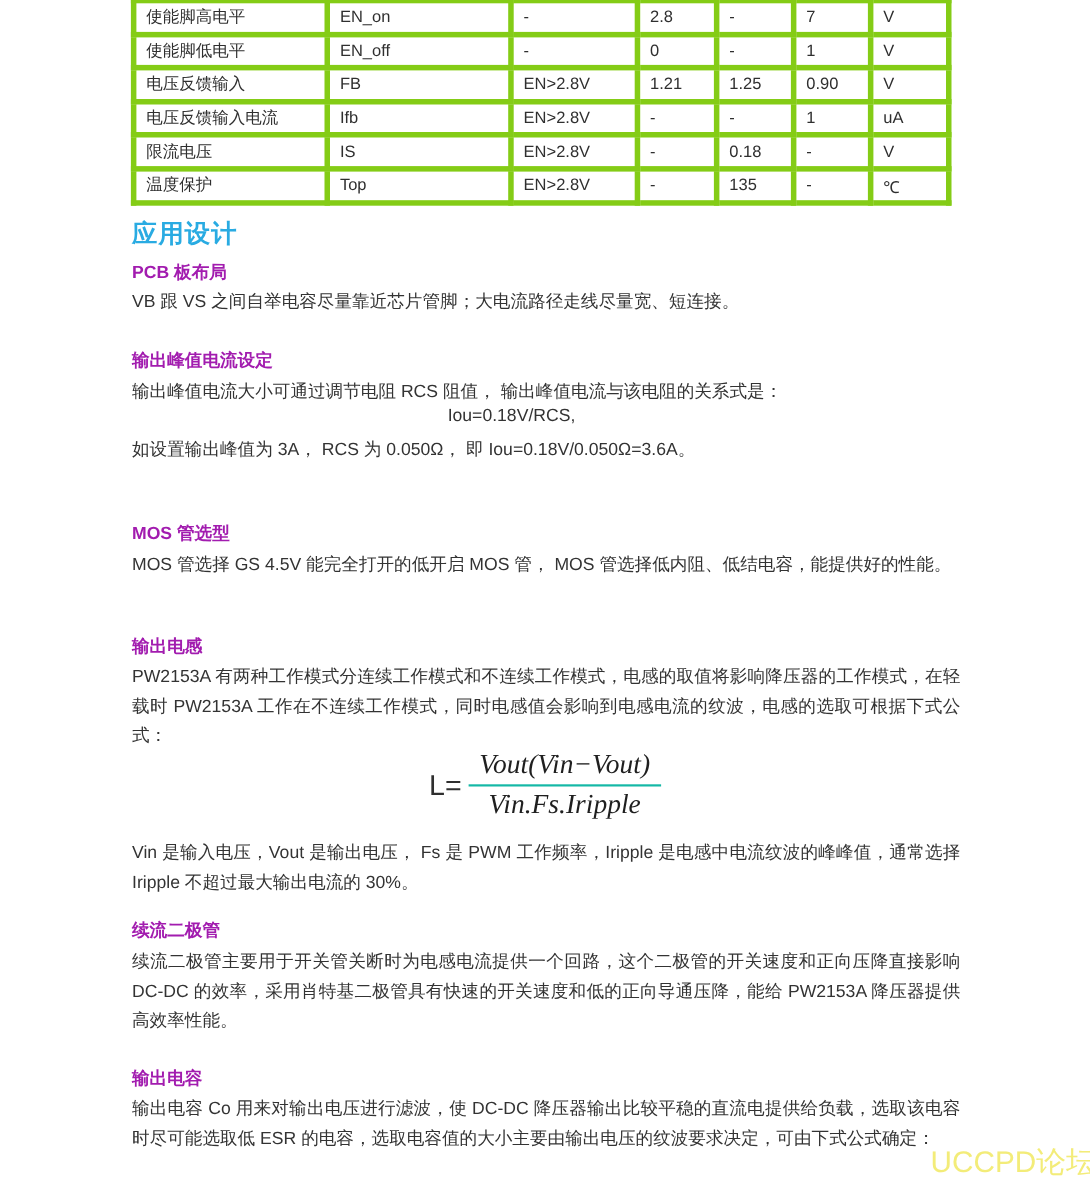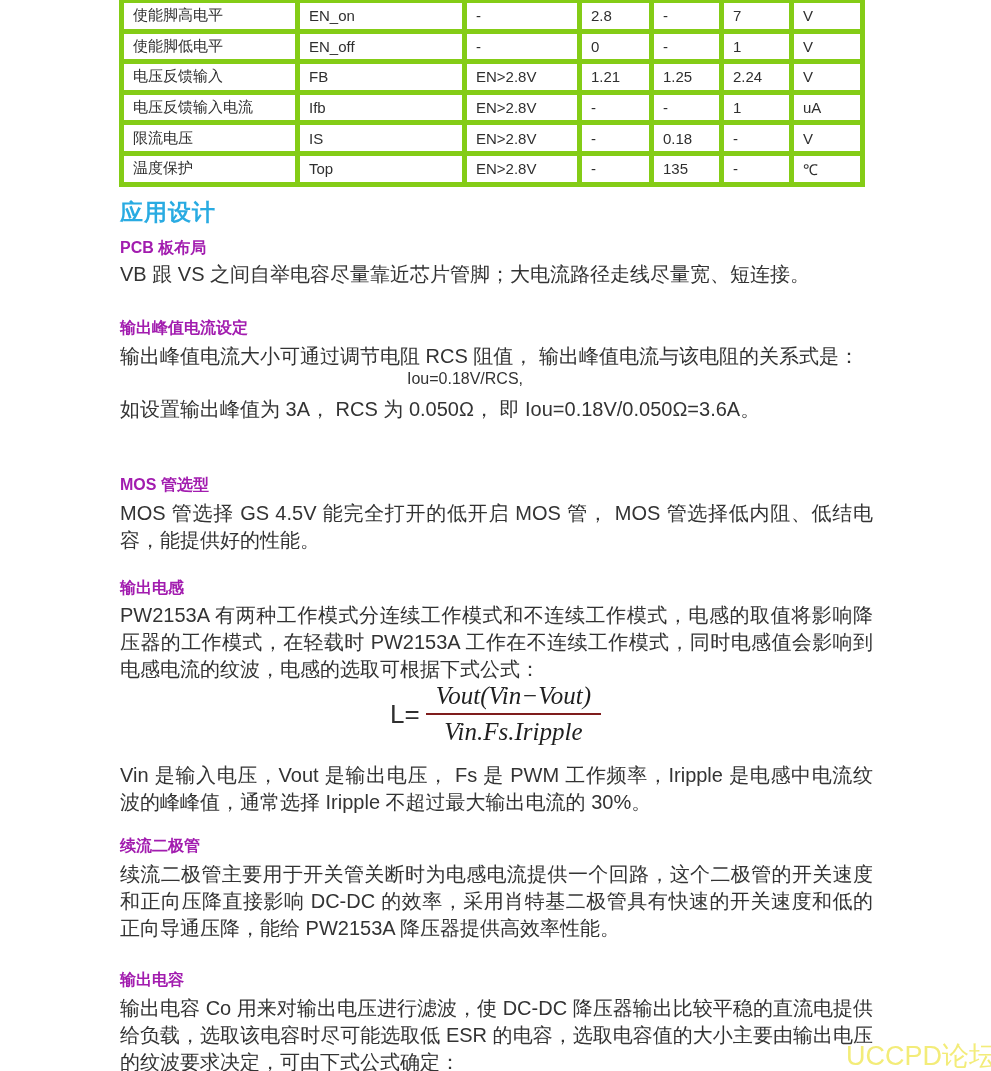--- a/index.html
+++ b/index.html
@@ -32,21 +32,21 @@
 
   
   .abs { position: absolute; left: 120px; width: 753px; }
   .h1 {
     font-size: 23px; font-weight: bold;
     color: #29ABE2;
     letter-spacing: 1px;
   }
   .h3 { font-size: 16px; font-weight: bold; color: #a21caf; }
   .para {
-    font-size: 20px; line-height: 27px;
+    font-size: 16px; line-height: 27px;
     color: #333333;
     text-align: justify;
   }
   .center-eq {
     position: absolute; left: 120px; width: 690px;
     font-size: 16px; color: #333333;
     text-align: center;
   }
 
   
@@ -59,21 +59,21 @@
     margin-right: 6px;
     font-family: "Liberation Sans", sans-serif;
   }
   .fraction {
     display: inline-block; text-align: center;
     font-family: "Liberation Serif", serif;
     font-style: italic; font-size: 25px; color: #1f1f1f;
   }
   .fraction .num {
     display: block; padding: 0 10px 3px;
-    border-bottom: 2px solid #7f1d1d;
+    border-bottom: 2px solid #14b8a6;
   }
   .fraction .den { display: block; padding-top: 3px; text-align: center; }
 
   
   .watermark {
     position: absolute; left: 846px; top: 1038px;
     font-size: 27px;
     color: #F3EC79;
     white-space: nowrap;
   }
@@ -111,21 +111,21 @@
         <td>-</td>
         <td>1</td>
         <td>V</td>
       </tr>
       <tr>
         <td>电压反馈输入</td>
         <td>FB</td>
         <td>EN&gt;2.8V</td>
         <td>1.21</td>
         <td>1.25</td>
-        <td>2.24</td>
+        <td>0.90</td>
         <td>V</td>
       </tr>
       <tr>
         <td>电压反馈输入电流</td>
         <td>Ifb</td>
         <td>EN&gt;2.8V</td>
         <td>-</td>
         <td>-</td>
         <td>1</td>
         <td>uA</td>

